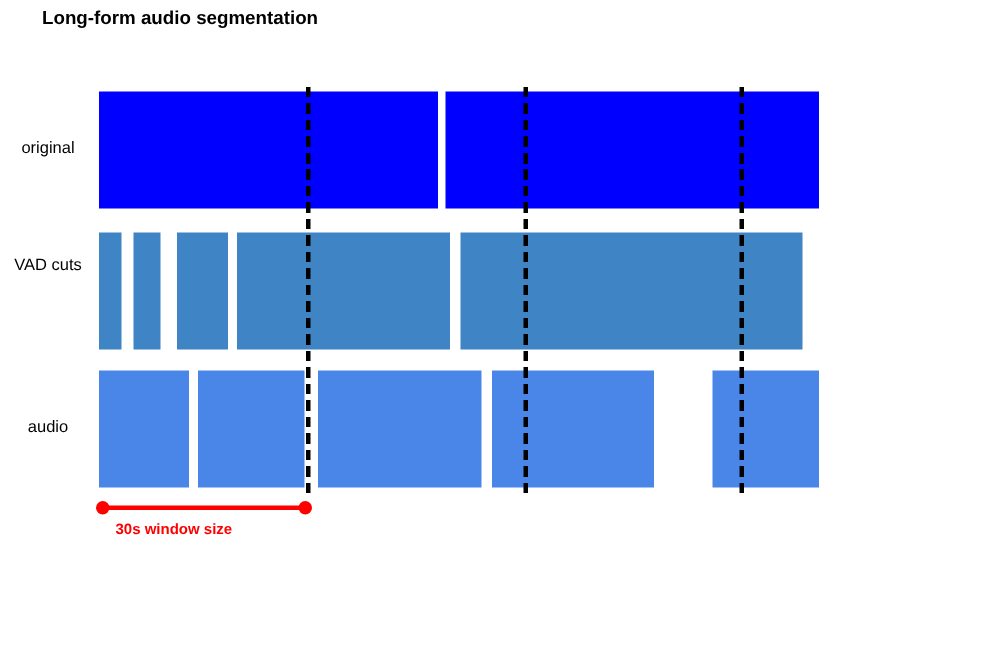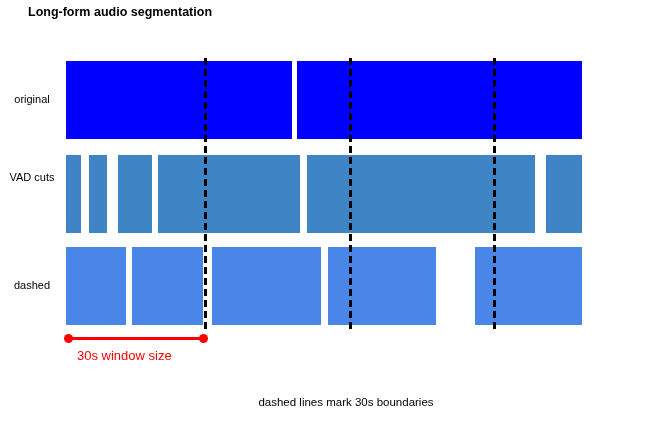--- a/index.html
+++ b/index.html
@@ -2,21 +2,20 @@
 <html><head>
 <meta charset="utf-8">
 <style>
   html,body{margin:0;padding:0;background:#ffffff;}
   .figure{
     position:relative;
     width:546px;height:434px;
     background:#ffffff;
     font-family:"Liberation Sans", sans-serif;
     overflow:hidden;
-    padding-left:36px;
   }
   .title{
     position:absolute;left:28px;top:5px;
     font-size:12.5px;font-weight:bold;color:#000;
     white-space:nowrap;
   }
   .row-label{
     position:absolute;left:2px;width:60px;
     text-align:center;font-size:11px;color:#000;
     white-space:nowrap;
@@ -31,55 +30,54 @@
     background:#ff0000;
   }
   .arrow-dot{
     position:absolute;width:9px;height:9px;border-radius:50%;
     background:#ff0000;top:-3px;
   }
   .arrow-dot.left{left:-4px;}
   .arrow-dot.right{right:-4px;}
   .arrow-label{
     position:absolute;left:77px;top:348px;
-    font-size:13px;font-weight:normal;color:#ff0000;
+    font-size:10px;font-weight:bold;color:#ff0000;
     white-space:nowrap;
   }
   .caption{
     position:absolute;left:56px;top:396px;width:580px;
     text-align:center;font-size:11.5px;color:#000;
     white-space:nowrap;
   }
 </style>
 </head>
 <body>
 
 <div class="figure">
   <div class="title">Long-form audio segmentation</div>
 
   <div class="arrow-line" style="left: 68px; width: 136px;">
     <span class="arrow-dot left"></span>
     <span class="arrow-dot right"></span>
   </div>
   <div class="arrow-label">30s window size</div>
 
-  <div class="caption">dashed lines mark 30s boundaries</div>
 <div class="seg" style="left: 66px; top: 61px; width: 226px; height: 78px; background: rgb(0, 0, 255);"></div>
     <div class="seg" style="left: 297px; top: 61px; width: 354px; height: 78px; background: rgb(0, 0, 255);"></div>
     <div class="row-label" style="top: 93px;">original</div>
     <div class="seg" style="left: 66px; top: 155px; width: 15px; height: 78px; background: rgb(63, 132, 196);"></div>
     <div class="seg" style="left: 89px; top: 155px; width: 18px; height: 78px; background: rgb(63, 132, 196);"></div>
     <div class="seg" style="left: 118px; top: 155px; width: 34px; height: 78px; background: rgb(63, 132, 196);"></div>
     <div class="seg" style="left: 158px; top: 155px; width: 142px; height: 78px; background: rgb(63, 132, 196);"></div>
     <div class="seg" style="left: 307px; top: 155px; width: 228px; height: 78px; background: rgb(63, 132, 196);"></div>
     <div class="seg" style="left: 546px; top: 155px; width: 83px; height: 78px; background: rgb(63, 132, 196);"></div>
     <div class="row-label" style="top: 171px;">VAD cuts</div>
     <div class="seg" style="left: 66px; top: 247px; width: 60px; height: 78px; background: rgb(74, 134, 232);"></div>
     <div class="seg" style="left: 132px; top: 247px; width: 71px; height: 78px; background: rgb(74, 134, 232);"></div>
     <div class="seg" style="left: 212px; top: 247px; width: 109px; height: 78px; background: rgb(74, 134, 232);"></div>
     <div class="seg" style="left: 328px; top: 247px; width: 108px; height: 78px; background: rgb(74, 134, 232);"></div>
     <div class="seg" style="left: 475px; top: 247px; width: 177px; height: 78px; background: rgb(74, 134, 232);"></div>
-    <div class="row-label" style="top: 279px;">dashed</div>
+    <div class="row-label" style="top: 279px;">audio</div>
     <div class="dash" style="left: 204px;"></div>
     <div class="dash" style="left: 349px;"></div>
     <div class="dash" style="left: 493px;"></div>
     <div class="dash" style="left: 636px;"></div>
   </div>
 
 </body></html>

